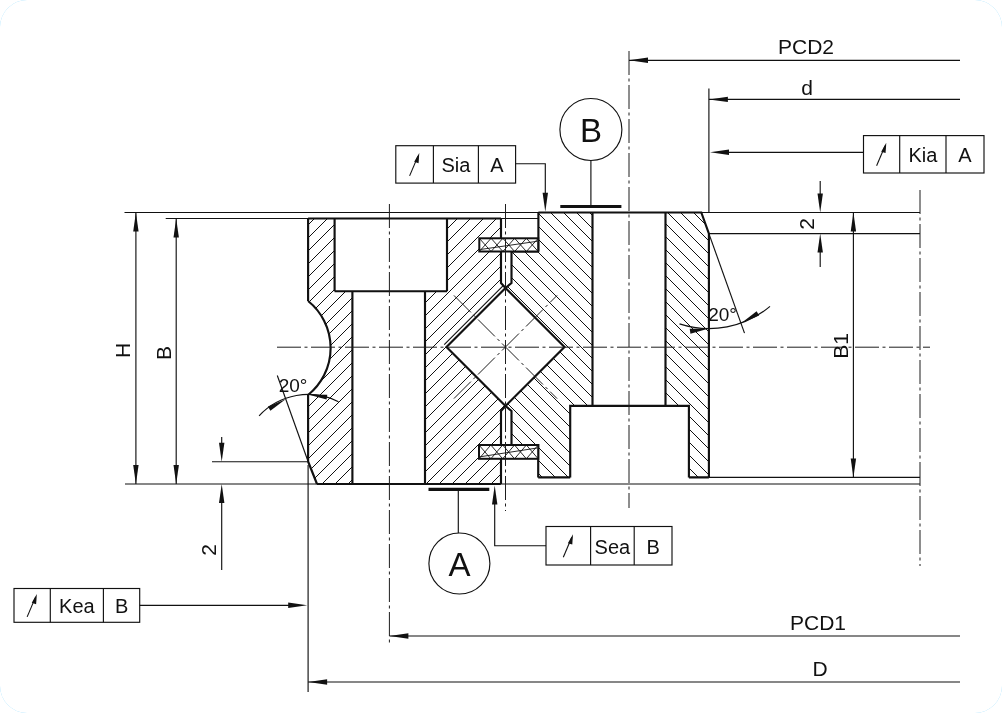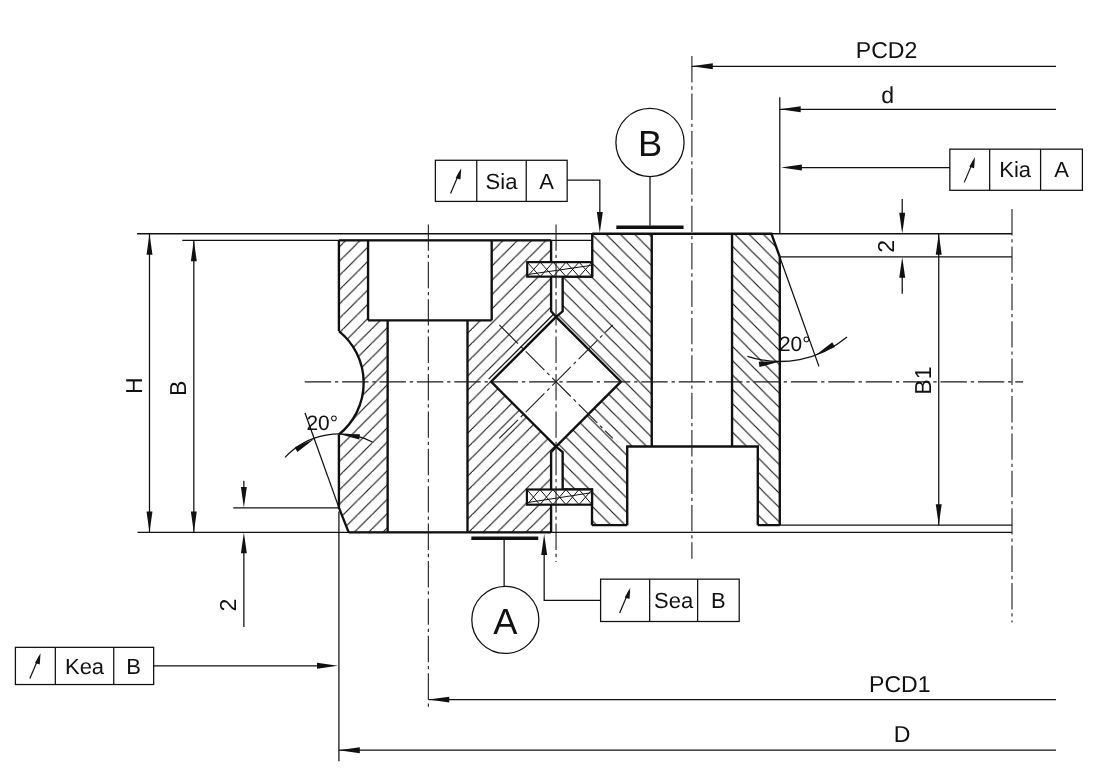--- a/index.html
+++ b/index.html
@@ -1,16 +1,16 @@
 <!DOCTYPE html>
 <html><head>
 <meta charset="utf-8">
 <style>
   html,body{margin:0;padding:0;background:#ffffff;}
-  #stage{position:relative;width:1002px;height:713px;background:#7dd3fc;overflow:hidden;}
+  #stage{position:relative;width:1002px;height:713px;background:#7dd3fc;overflow:hidden;border-radius:27px;}
   svg{display:block;}
   text{font-family:"Liberation Sans","DejaVu Sans",sans-serif;fill:#111;}
 </style>
 </head>
 <body>
 
 <div id="stage">
     <svg width="1002" height="713" viewBox="0 0 1002 713">
       <rect x="0" y="0" width="1002" height="713" fill="#ffffff"></rect>
       <defs>

